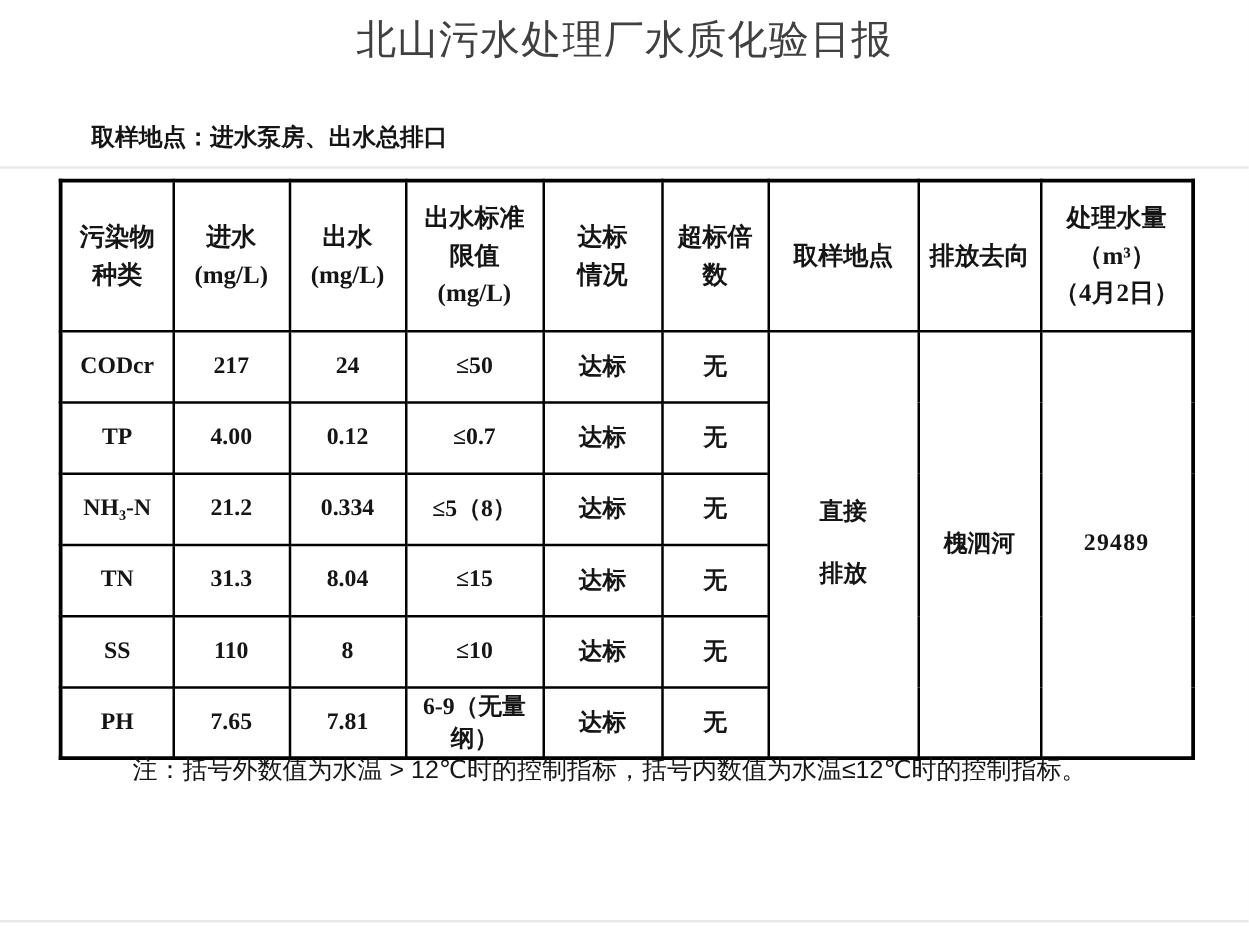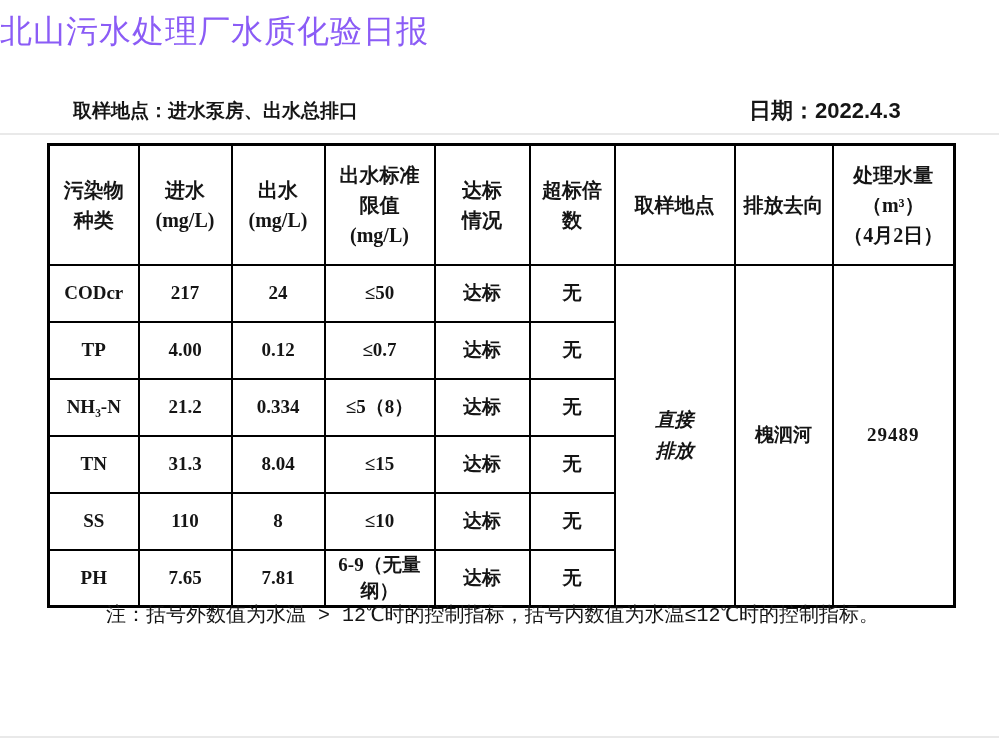--- a/index.html
+++ b/index.html
@@ -12,26 +12,26 @@
     overflow: hidden;
   }
   .page {
     position: absolute; left: 0; top: 0;
     width: 999px; height: 741px;
     background: #ffffff;
   }
   .title {
     position: absolute; top: 12px; left: 0; width: 999px;
     margin: 0;
-    text-align: left;
+    text-align: center;
     font-family: "Liberation Serif", "DejaVu Serif", serif;
     font-weight: 400;
     font-size: 32px;
     line-height: 38px;
-    color: #8b5cf6;
+    color: #404040;
     letter-spacing: 1px;
   }
   .sampling {
     position: absolute; top: 96px; left: 73px;
     font-size: 19px; font-weight: 700; line-height: 30px;
     color: #151515;
   }
   .date {
     position: absolute; top: 96px; left: 749px;
     font-size: 22px; font-weight: 700; line-height: 30px;
@@ -54,49 +54,47 @@
     font-weight: 700;
     color: #151515;
   }
   table.report thead tr { height: 120px; }
   table.report tbody tr { height: 57px; }
   table.report th { font-size: 20px; line-height: 30px; }
   table.report td { font-size: 19px; text-align: center; }
   td.cell-exceed { font-size: 20px; }
   td.exceed-small { font-size: 17px; }
   td.limit-small { font-size: 16px; }
-  td.merged-method { font-size: 20px; line-height: 31px; font-style: italic; }
+  td.merged-method { font-size: 20px; line-height: 50px; }
   td.merged-dest { font-size: 20px; margin-left: 28px; }
   td.merged-volume {
     font-size: 30px;
     font-weight: 400;
     letter-spacing: 1px;
   }
   .note {
     position: absolute; top: 602px; left: 106px;
     font-size: 20px; line-height: 28px;
     color: #151515;
-    font-family: Liberation Mono, monospace;
   }
   .scan-artifact {
     position: absolute; left: 0; width: 999px; height: 2px;
     background: #e2e2e2; opacity: 0.75;
   }
   .scan-artifact.a1 { top: 133px; }
   .scan-artifact.a2 { top: 736px; }
 </style>
 </head>
 <body>
 
 <div class="page">
 
   <h1 class="title">北山污水处理厂水质化验日报</h1>
 
   <div class="sampling">取样地点：进水泵房、出水总排口</div>
-  <div class="date">日期：2022.4.3</div>
 
   <table class="report">
     <colgroup>
       <col style="width:90px">
         <col style="width:93px">
         <col style="width:93px">
       <col style="width:110px">
         <col style="width:95px">
         <col style="width:85px">
       <col style="width:120px">

